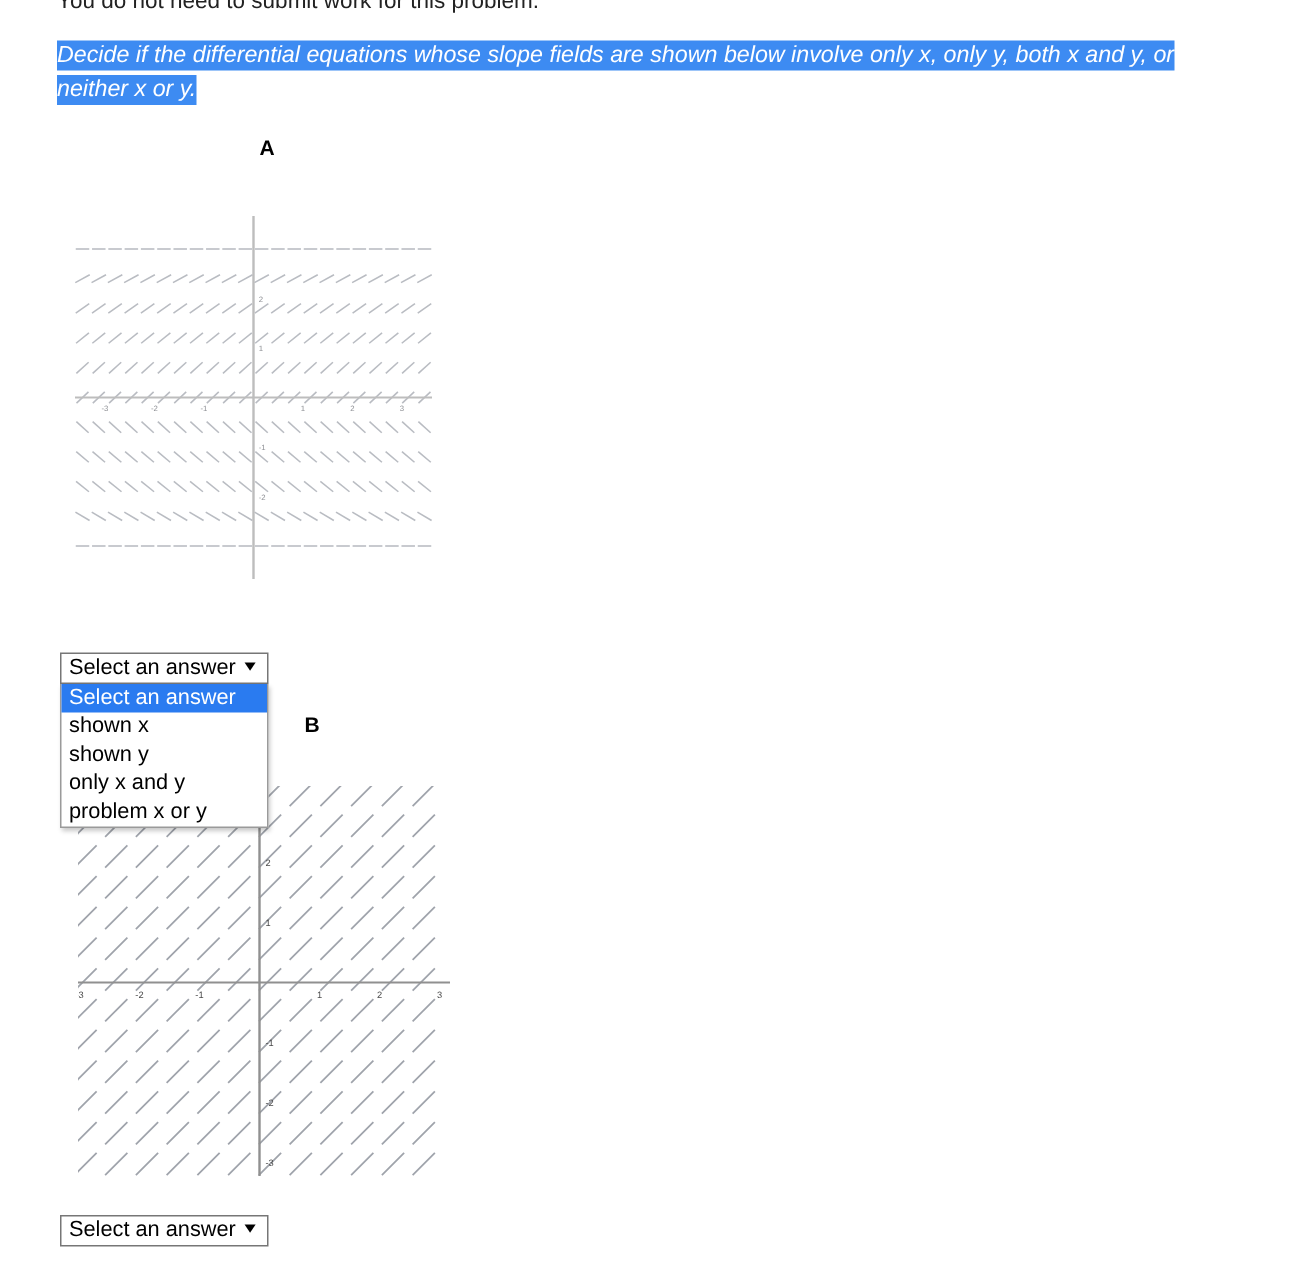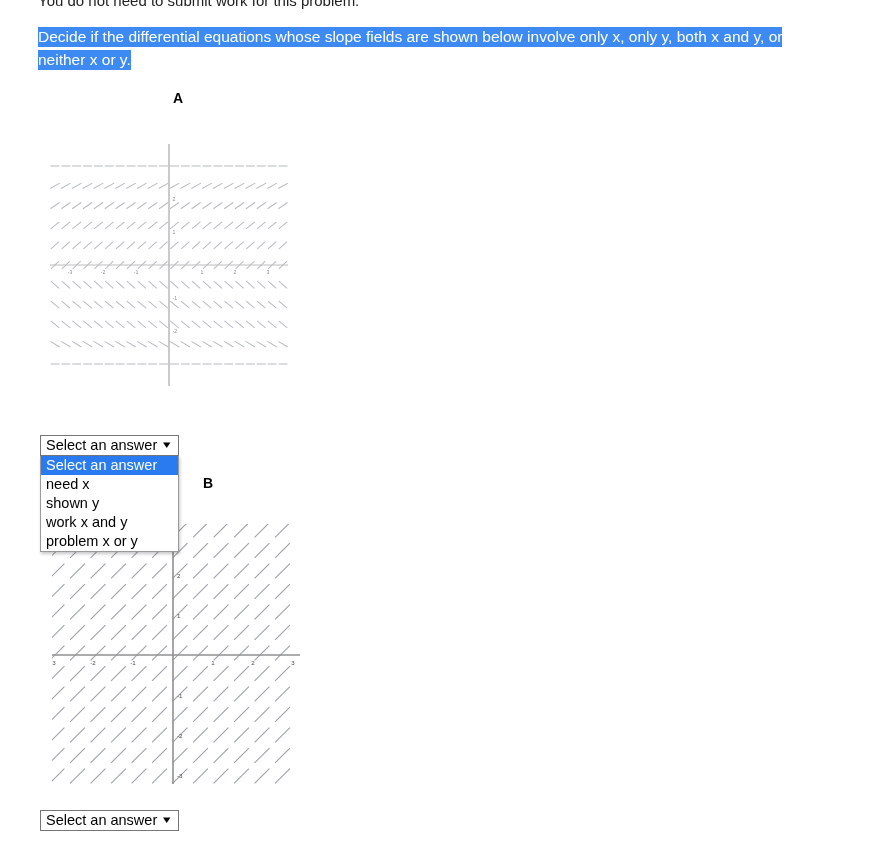--- a/index.html
+++ b/index.html
@@ -29,20 +29,21 @@
 
   
   #prompt {
     position: absolute;
     left: 38px;
     top: 25px;
     width: 782px;
     font-size: 15.5px;
     line-height: 23px;
     color: #ffffff;
+    font-style: italic;
   }
   #prompt .hl {
     background: #3d8bf2;
     box-decoration-break: clone;
     -webkit-box-decoration-break: clone;
     padding: 1px 0 2px 0;
   }
 
   
   .fig-label {
@@ -386,23 +387,23 @@
   </svg>
 </div>
 
 <div id="select-a" class="select-box">
   <span>Select an answer</span>
   <span class="caret">▾</span>
 </div>
 
 <div id="dropdown-list">
   <div class="opt selected">Select an answer</div>
-  <div class="opt">need x</div>
+  <div class="opt">shown x</div>
   <div class="opt">shown y</div>
-  <div class="opt">work x and y</div>
+  <div class="opt">only x and y</div>
   <div class="opt">problem x or y</div>
 </div>
 
 <div id="label-b" class="fig-label">B</div>
 
 <div id="plot-b" class="plot">
   <svg width="248" height="260" viewBox="0 0 248 260">
     <g id="b-field" stroke="#9fa3ab" stroke-width="1.15" stroke-linecap="butt">
         <line x1="-2.42" y1="13.42" x2="12.42" y2="-1.42"></line>
         <line x1="18.08" y1="13.42" x2="32.92" y2="-1.42"></line>

